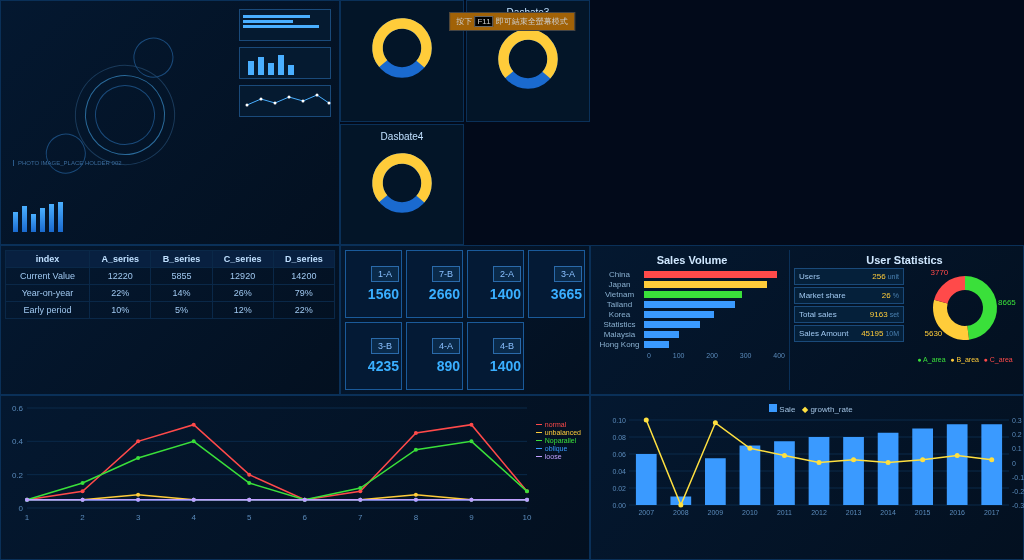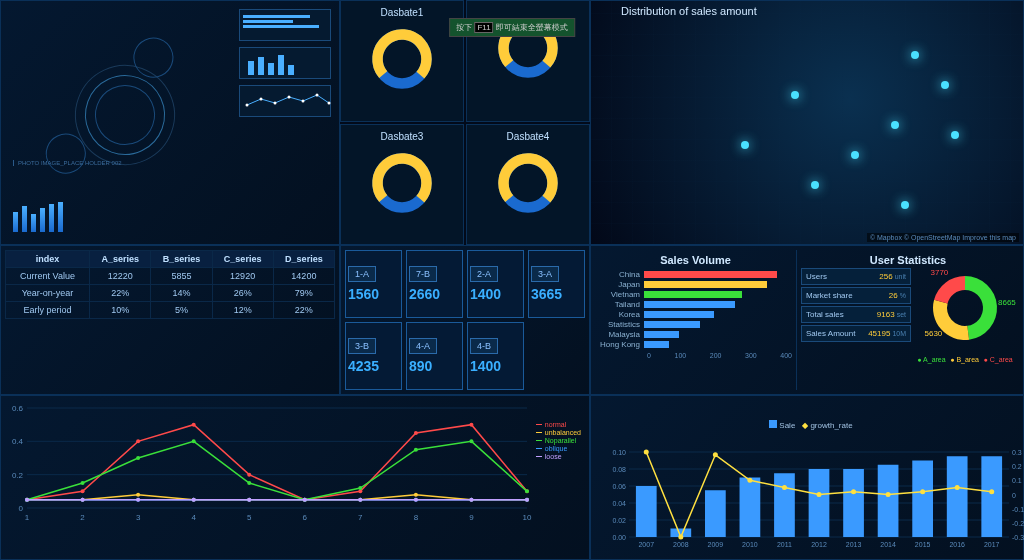--- a/index.html
+++ b/index.html
@@ -22,62 +22,62 @@
 .mini-charts{width:100px;display:flex;flex-direction:column;gap:6px;padding:4px}
 .mc{border:1px solid #1a4a7a;height:32px;background:#051a30;position:relative;padding:3px}
 .mc-hbar{height:3px;background:#4aafff;margin:2px 0}
 .tbl{width:100%;border-collapse:collapse;font-size:9px}
 .tbl th,.tbl td{border:1px solid #0a2848;padding:3px 4px;text-align:center;color:#a0c8f0}
 .tbl th{background:#082040;color:#c0e0ff;font-weight:bold}
 .donuts{grid-column:2;grid-row:1;display:grid;grid-template-columns:1fr 1fr;grid-template-rows:1fr 1fr;gap:2px}
 .donut-cell{border:1px solid #0a3058;background:#031528;display:flex;flex-direction:column;align-items:center;padding:4px;position:relative}
 .donut-title{color:#c0e0ff;font-size:10px;padding:2px}
 .donut{width:70px;height:70px;margin-top:4px}
-.f11-tip{position:absolute;top:18px;left:50%;transform:translateX(-50%);background:#14532d;color:#ccc;font-size:8px;padding:3px 6px;border:1px solid #444;white-space:nowrap;z-index:10}
+.f11-tip{position:absolute;top:12px;left:50%;transform:translateX(-50%);background:#a16207;color:#ccc;font-size:8px;padding:3px 6px;border:1px solid #444;white-space:nowrap;z-index:10}
 .f11-key{background:#000;border:1px solid #666;padding:0 2px}
 .metrics{grid-column:2;grid-row:2;display:grid;grid-template-columns:repeat(4,1fr);grid-template-rows:1fr 1fr;gap:4px;padding:4px}
-.metric{border:1px solid #1a5a9a;background:#041a35;display:flex;flex-direction:column;align-items:flex-start;justify-content:center;padding:2px}
+.metric{border:1px solid #1a5a9a;background:#041a35;display:flex;flex-direction:column;align-items:flex-end;justify-content:center;padding:2px}
 .metric-label{background:#0a2a4a;border:1px solid #2a6aaa;padding:2px 6px;font-size:9px;color:#8ac0ff;margin-bottom:4px}
 .metric-value{color:#3aafff;font-size:14px;font-weight:bold}
 .map-area{grid-column:3;grid-row:1;position:relative;overflow:hidden}
 .map-title{position:absolute;top:4px;left:30px;color:#d0e8ff;font-size:11px;z-index:5}
 .map-bg{position:absolute;inset:0;background:radial-gradient(circle at 60% 40%,#0a3050,#020818)}
 .map-bg::after{content:"";position:absolute;inset:0;background:repeating-linear-gradient(0deg,transparent,transparent 20px,#0a2a4a22 21px),repeating-linear-gradient(90deg,transparent,transparent 20px,#0a2a4a22 21px)}
 .map-dot{position:absolute;width:8px;height:8px;border-radius:50%;background:#4ae0ff;box-shadow:0 0 12px #4ae0ff}
 .map-attr{position:absolute;bottom:2px;right:4px;font-size:7px;color:#5a8aba;background:#00000088;padding:1px 3px}
 .mid-row{grid-column:1;grid-row:2}
 .sales-vol{grid-column:3;grid-row:2;display:flex}
 .sv-left{width:210px;padding:4px;border-right:1px solid #0a3058}
 .sv-title{text-align:center;color:#d0e8ff;font-size:11px;font-weight:bold;margin-bottom:4px}
 .sv-row{display:flex;align-items:center;margin:1px 0;font-size:8px}
-.sv-label{width:45px;text-align:right;padding-right:4px;color:#8ab0d0}
+.sv-label{width:45px;text-align:center;padding-right:4px;color:#8ab0d0}
 .sv-bar{height:7px;flex:0 0 auto}
 .sv-axis{display:flex;justify-content:space-between;font-size:7px;color:#5a8aba;padding-left:48px;margin-top:3px}
 .sv-right{flex:1;display:flex;padding:4px}
 .ustat-title{text-align:center;color:#d0e8ff;font-size:11px;font-weight:bold}
-.ustat-body{display:flex;gap:4px}
+.ustat-body{display:flex;gap:11px}
 .ustat-list{width:110px}
 .ustat-row{display:flex;justify-content:space-between;border:1px solid #1a4a7a;padding:3px 4px;margin:2px 0;font-size:8px;background:#05203a}
 .ustat-val{color:#ffcc3a}
 .ustat-unit{color:#4a80b0;font-size:7px;margin-left:2px}
 .ustat-donut-wrap{flex:1;position:relative}
 .ustat-legend{position:absolute;bottom:0;left:0;right:0;display:flex;justify-content:space-around;font-size:7px}
 .lg-a{color:#3ae03a}.lg-b{color:#ffcc3a}.lg-c{color:#ff4a4a}
 .bot-left{grid-column:1/3;grid-row:3;padding:4px}
 .tabs{display:flex;gap:4px;margin-bottom:4px}
 .tab{padding:2px 8px;font-size:9px;color:#7aa0c8;cursor:pointer}
 .tab.active{background:#1a6aff;color:#fff}
 .multiline{height:125px;position:relative}
 .ml-legend{position:absolute;right:4px;top:20px;font-size:7px}
 .ml-legend div{margin:1px 0;display:flex;align-items:center;gap:3px}
 .ml-legend i{width:6px;height:1px;display:inline-block}
 .bot-right{grid-column:3;grid-row:3;display:flex}
 .ma-chart{flex:1;padding:4px}
 .ma-title{text-align:center;color:#d0e8ff;font-size:11px;font-weight:bold}
-.ma-legend{text-align:center;font-size:8px;color:#a0c0e0;margin:16px 0}
+.ma-legend{text-align:center;font-size:8px;color:#a0c0e0;margin:0 0}
 .ma-legend .sq{display:inline-block;width:8px;height:8px;background:#3a9aff;margin-right:2px}
 .ma-legend .dot{color:#ffe040}
 .ma-area{height:110px;position:relative}
 svg{overflow:visible}
 </style>
 </head>
 <body>
 
 <div class="dashboard">
 
@@ -123,27 +123,20 @@
               <circle cx="60" cy="12" r="1.5" fill="#fff"></circle>
               <circle cx="74" cy="6" r="1.5" fill="#fff"></circle>
               <circle cx="86" cy="14" r="1.5" fill="#fff"></circle>
             </svg></div>
     </div>
   </div>
 </div>
 
 <div class="donuts" id="donutgrid">
   <div class="f11-tip"><span>按下</span> <span class="f11-key">F11</span> <span>即可結束全螢幕模式</span></div>
-<div class="donut-cell">
-        <div class="donut-title">Dasbate1</div>
-        <svg class="donut" viewBox="0 0 80 80">
-          <circle cx="40" cy="40" r="28" fill="none" stroke="#1a6acf" stroke-width="12"></circle>
-          <circle cx="40" cy="40" r="28" fill="none" stroke="#ffcc3a" stroke-width="12" stroke-dasharray="126.66901579274047 175.92918860102841" transform="rotate(-220 40 40)"></circle>
-        </svg>
-      </div>
       <div class="donut-cell">
         <div class="donut-title"></div>
         <svg class="donut" viewBox="0 0 80 80">
           <circle cx="40" cy="40" r="28" fill="none" stroke="#1a6acf" stroke-width="12"></circle>
           <circle cx="40" cy="40" r="28" fill="none" stroke="#ffcc3a" stroke-width="12" stroke-dasharray="126.66901579274047 175.92918860102841" transform="rotate(-220 40 40)"></circle>
         </svg>
       </div>
       <div class="donut-cell">
         <div class="donut-title">Dasbate3</div>
         <svg class="donut" viewBox="0 0 80 80">
@@ -153,36 +146,20 @@
       </div>
       <div class="donut-cell">
         <div class="donut-title">Dasbate4</div>
         <svg class="donut" viewBox="0 0 80 80">
           <circle cx="40" cy="40" r="28" fill="none" stroke="#1a6acf" stroke-width="12"></circle>
           <circle cx="40" cy="40" r="28" fill="none" stroke="#ffcc3a" stroke-width="12" stroke-dasharray="126.66901579274047 175.92918860102841" transform="rotate(-220 40 40)"></circle>
         </svg>
       </div>
     </div>
 
-<div class="panel map-area">
-  <div class="map-bg"></div>
-  <div class="map-title">Distribution of sales amount</div>
-  <div id="mapdots">
-        <div class="map-dot" style="left: 320px; top: 50px;"></div>
-        <div class="map-dot" style="left: 350px; top: 80px;"></div>
-        <div class="map-dot" style="left: 300px; top: 120px;"></div>
-        <div class="map-dot" style="left: 260px; top: 150px;"></div>
-        <div class="map-dot" style="left: 310px; top: 200px;"></div>
-        <div class="map-dot" style="left: 220px; top: 180px;"></div>
-        <div class="map-dot" style="left: 360px; top: 130px;"></div>
-        <div class="map-dot" style="left: 150px; top: 140px;"></div>
-        <div class="map-dot" style="left: 200px; top: 90px;"></div>
-      </div>
-  <div class="map-attr">© Mapbox © OpenStreetMap Improve this map</div>
-</div>
 
 <div class="panel mid-row">
   <table class="tbl">
         <thead>
           <tr id="tblhead">
             <th>index</th>
             <th>A_series</th>
             <th>B_series</th>
             <th>C_series</th>
             <th>D_series</th>

